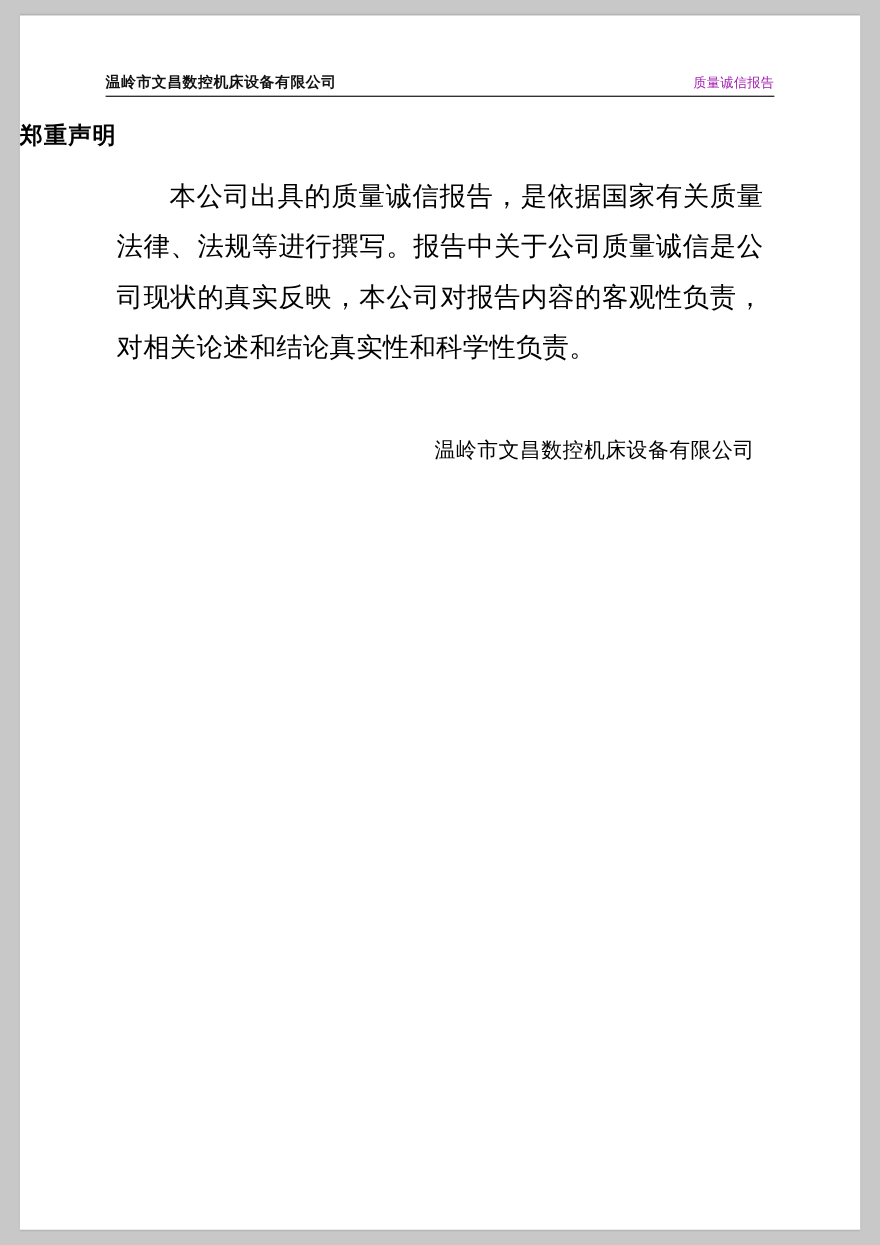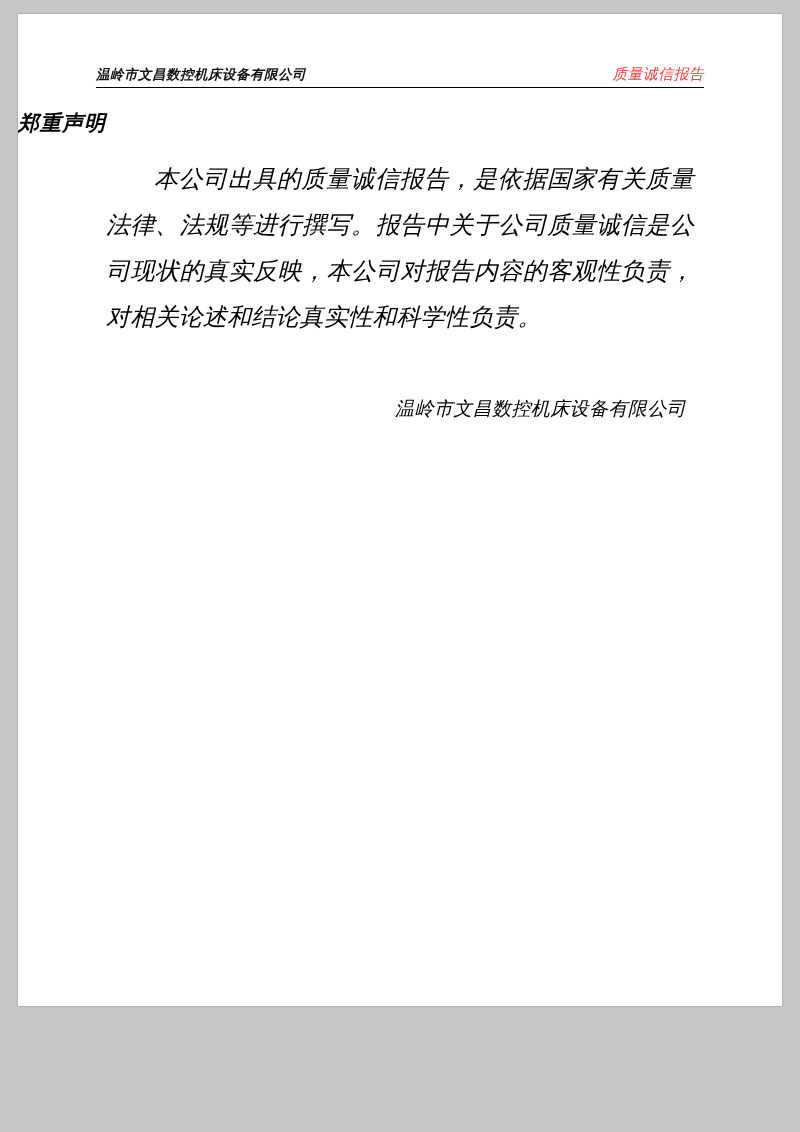--- a/index.html
+++ b/index.html
@@ -11,26 +11,25 @@
     height: 1132px;
     background: #c8c8c8;
     font-family: "Liberation Serif", "DejaVu Serif", serif;
     display: flex;
     justify-content: center;
     align-items: flex-start;
   }
   .page {
     position: relative;
     width: 764px;
-    height: 992px;
+    height: 1104px;
     margin-top: 14px;
     background: #ffffff;
     box-shadow: 0 0 2px rgba(0,0,0,0.35);
     overflow: hidden;
-    font-style: italic;
   }
   .header {
     position: absolute;
     top: 44px;
     left: 78px;
     right: 78px;
     height: 26px;
     display: flex;
     justify-content: space-between;
     align-items: flex-end;
@@ -38,22 +37,22 @@
   .header-left {
     font-family: "Liberation Serif", "DejaVu Serif", serif;
     font-size: 13.5px;
     font-weight: bold;
     letter-spacing: 0.5px;
     color: #111;
     white-space: nowrap;
   }
   .header-right {
     font-family: "Liberation Serif", "DejaVu Serif", serif;
-    font-size: 15px;
-    color: #ef4444;
+    font-size: 12px;
+    color: #a21caf;
     white-space: nowrap;
     letter-spacing: 0.3px;
     margin-left: 44px;
   }
   .header-rule {
     position: absolute;
     top: 73px;
     left: 78px;
     right: 78px;
     border-bottom: 1px solid #000;

